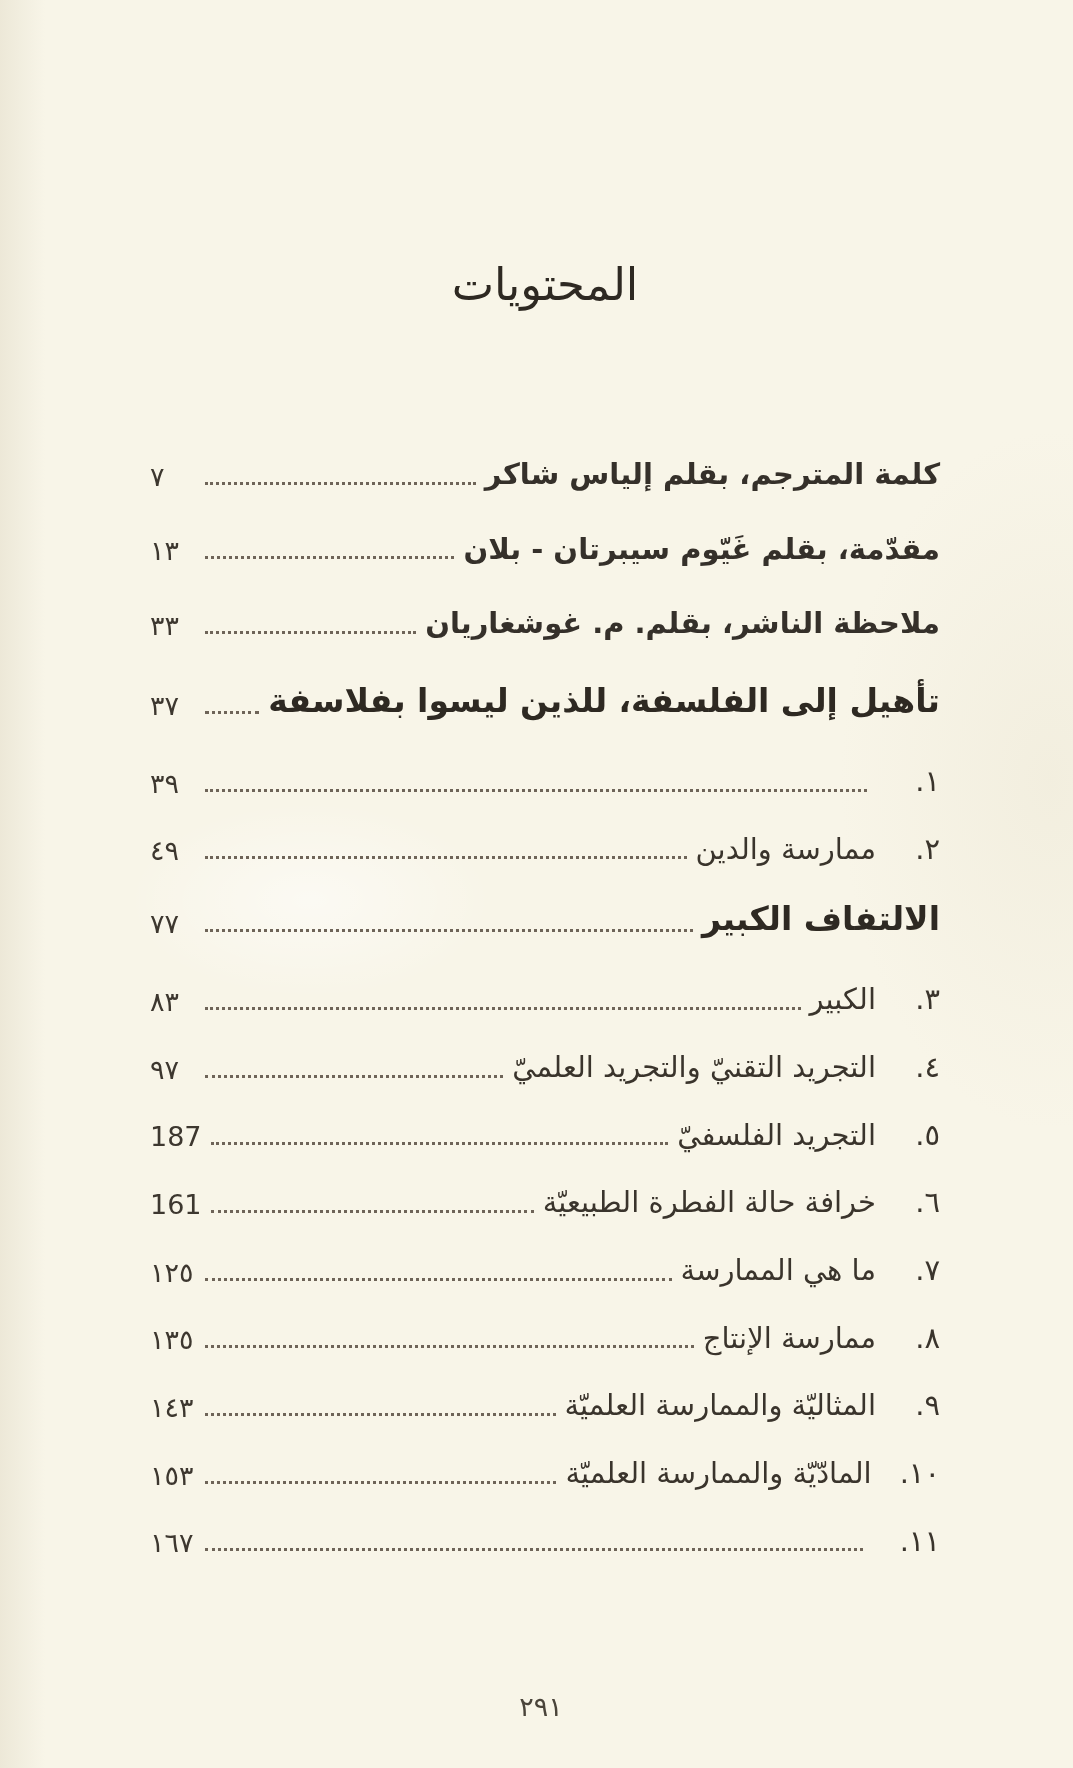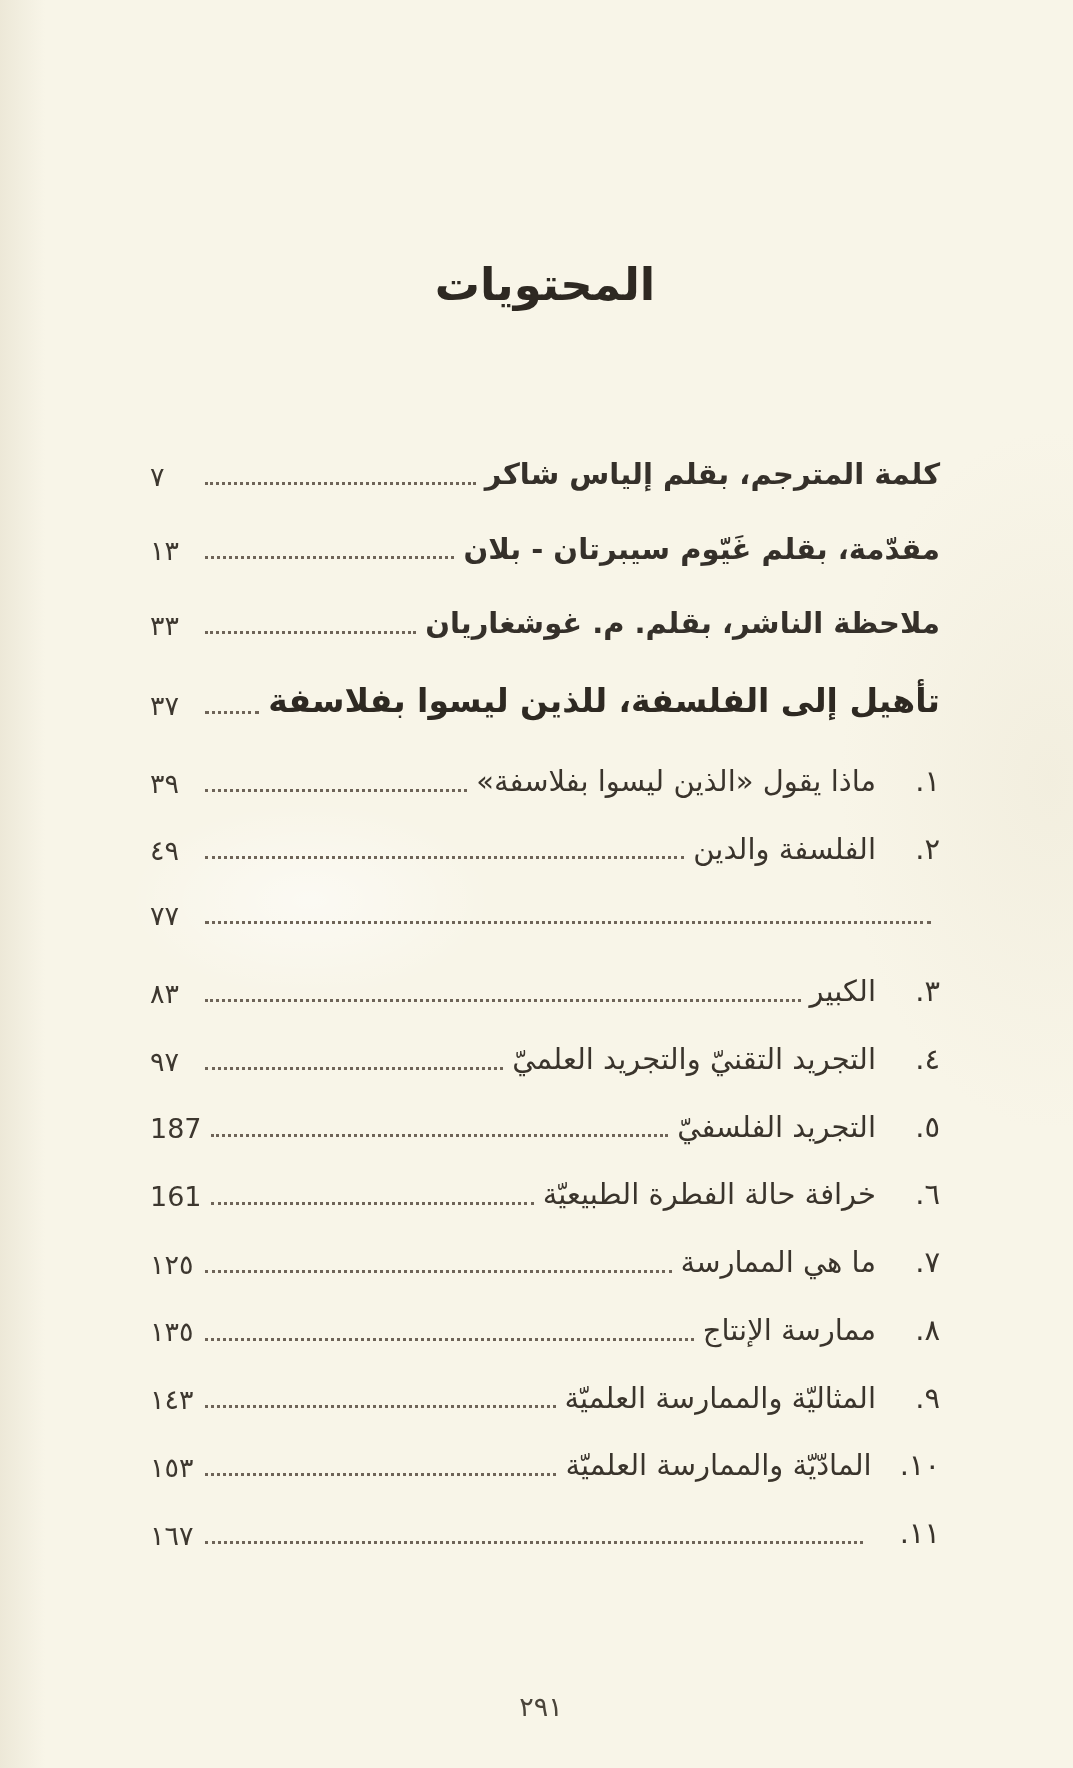--- a/index.html
+++ b/index.html
@@ -23,21 +23,21 @@
   .page {
     position: absolute;
     inset: 0;
     padding: 258px 133px 0 150px;
     box-sizing: border-box;
   }
   .title {
     margin: 0 0 145px 0;
     text-align: center;
     font-size: 45px;
-    font-weight: bold;
+    font-weight: normal;
     color: #2e2922;
   }
   .toc-row {
     display: flex;
     align-items: flex-end;
     margin-bottom: 37px;
     font-size: 29px;
     font-weight: bold;
     line-height: 1.3;
     color: #35302a;
@@ -112,32 +112,32 @@
     <span class="pageno">٣٣</span>
   </div>
       <div class="toc-row heading">
 
     <span class="label">تأهيل إلى الفلسفة، للذين ليسوا بفلاسفة</span>
     <span class="dots"></span>
     <span class="pageno">٣٧</span>
   </div>
       <div class="toc-row chapter">
     <span class="num">١.</span>
-    <span class="label">ماذا يقول «الذين ليسوا بفلاسفة»</span>
     <span class="dots"></span>
     <span class="pageno">٣٩</span>
   </div>
       <div class="toc-row chapter">
     <span class="num">٢.</span>
-    <span class="label">الفلسفة والدين</span>
+    <span class="label">ممارسة والدين</span>
     <span class="dots"></span>
     <span class="pageno">٤٩</span>
   </div>
       <div class="toc-row heading">
 
+    <span class="label">الالتفاف الكبير</span>
     <span class="dots"></span>
     <span class="pageno">٧٧</span>
   </div>
       <div class="toc-row chapter">
     <span class="num">٣.</span>
     <span class="label">الكبير</span>
     <span class="dots"></span>
     <span class="pageno">٨٣</span>
   </div>
       <div class="toc-row chapter">

